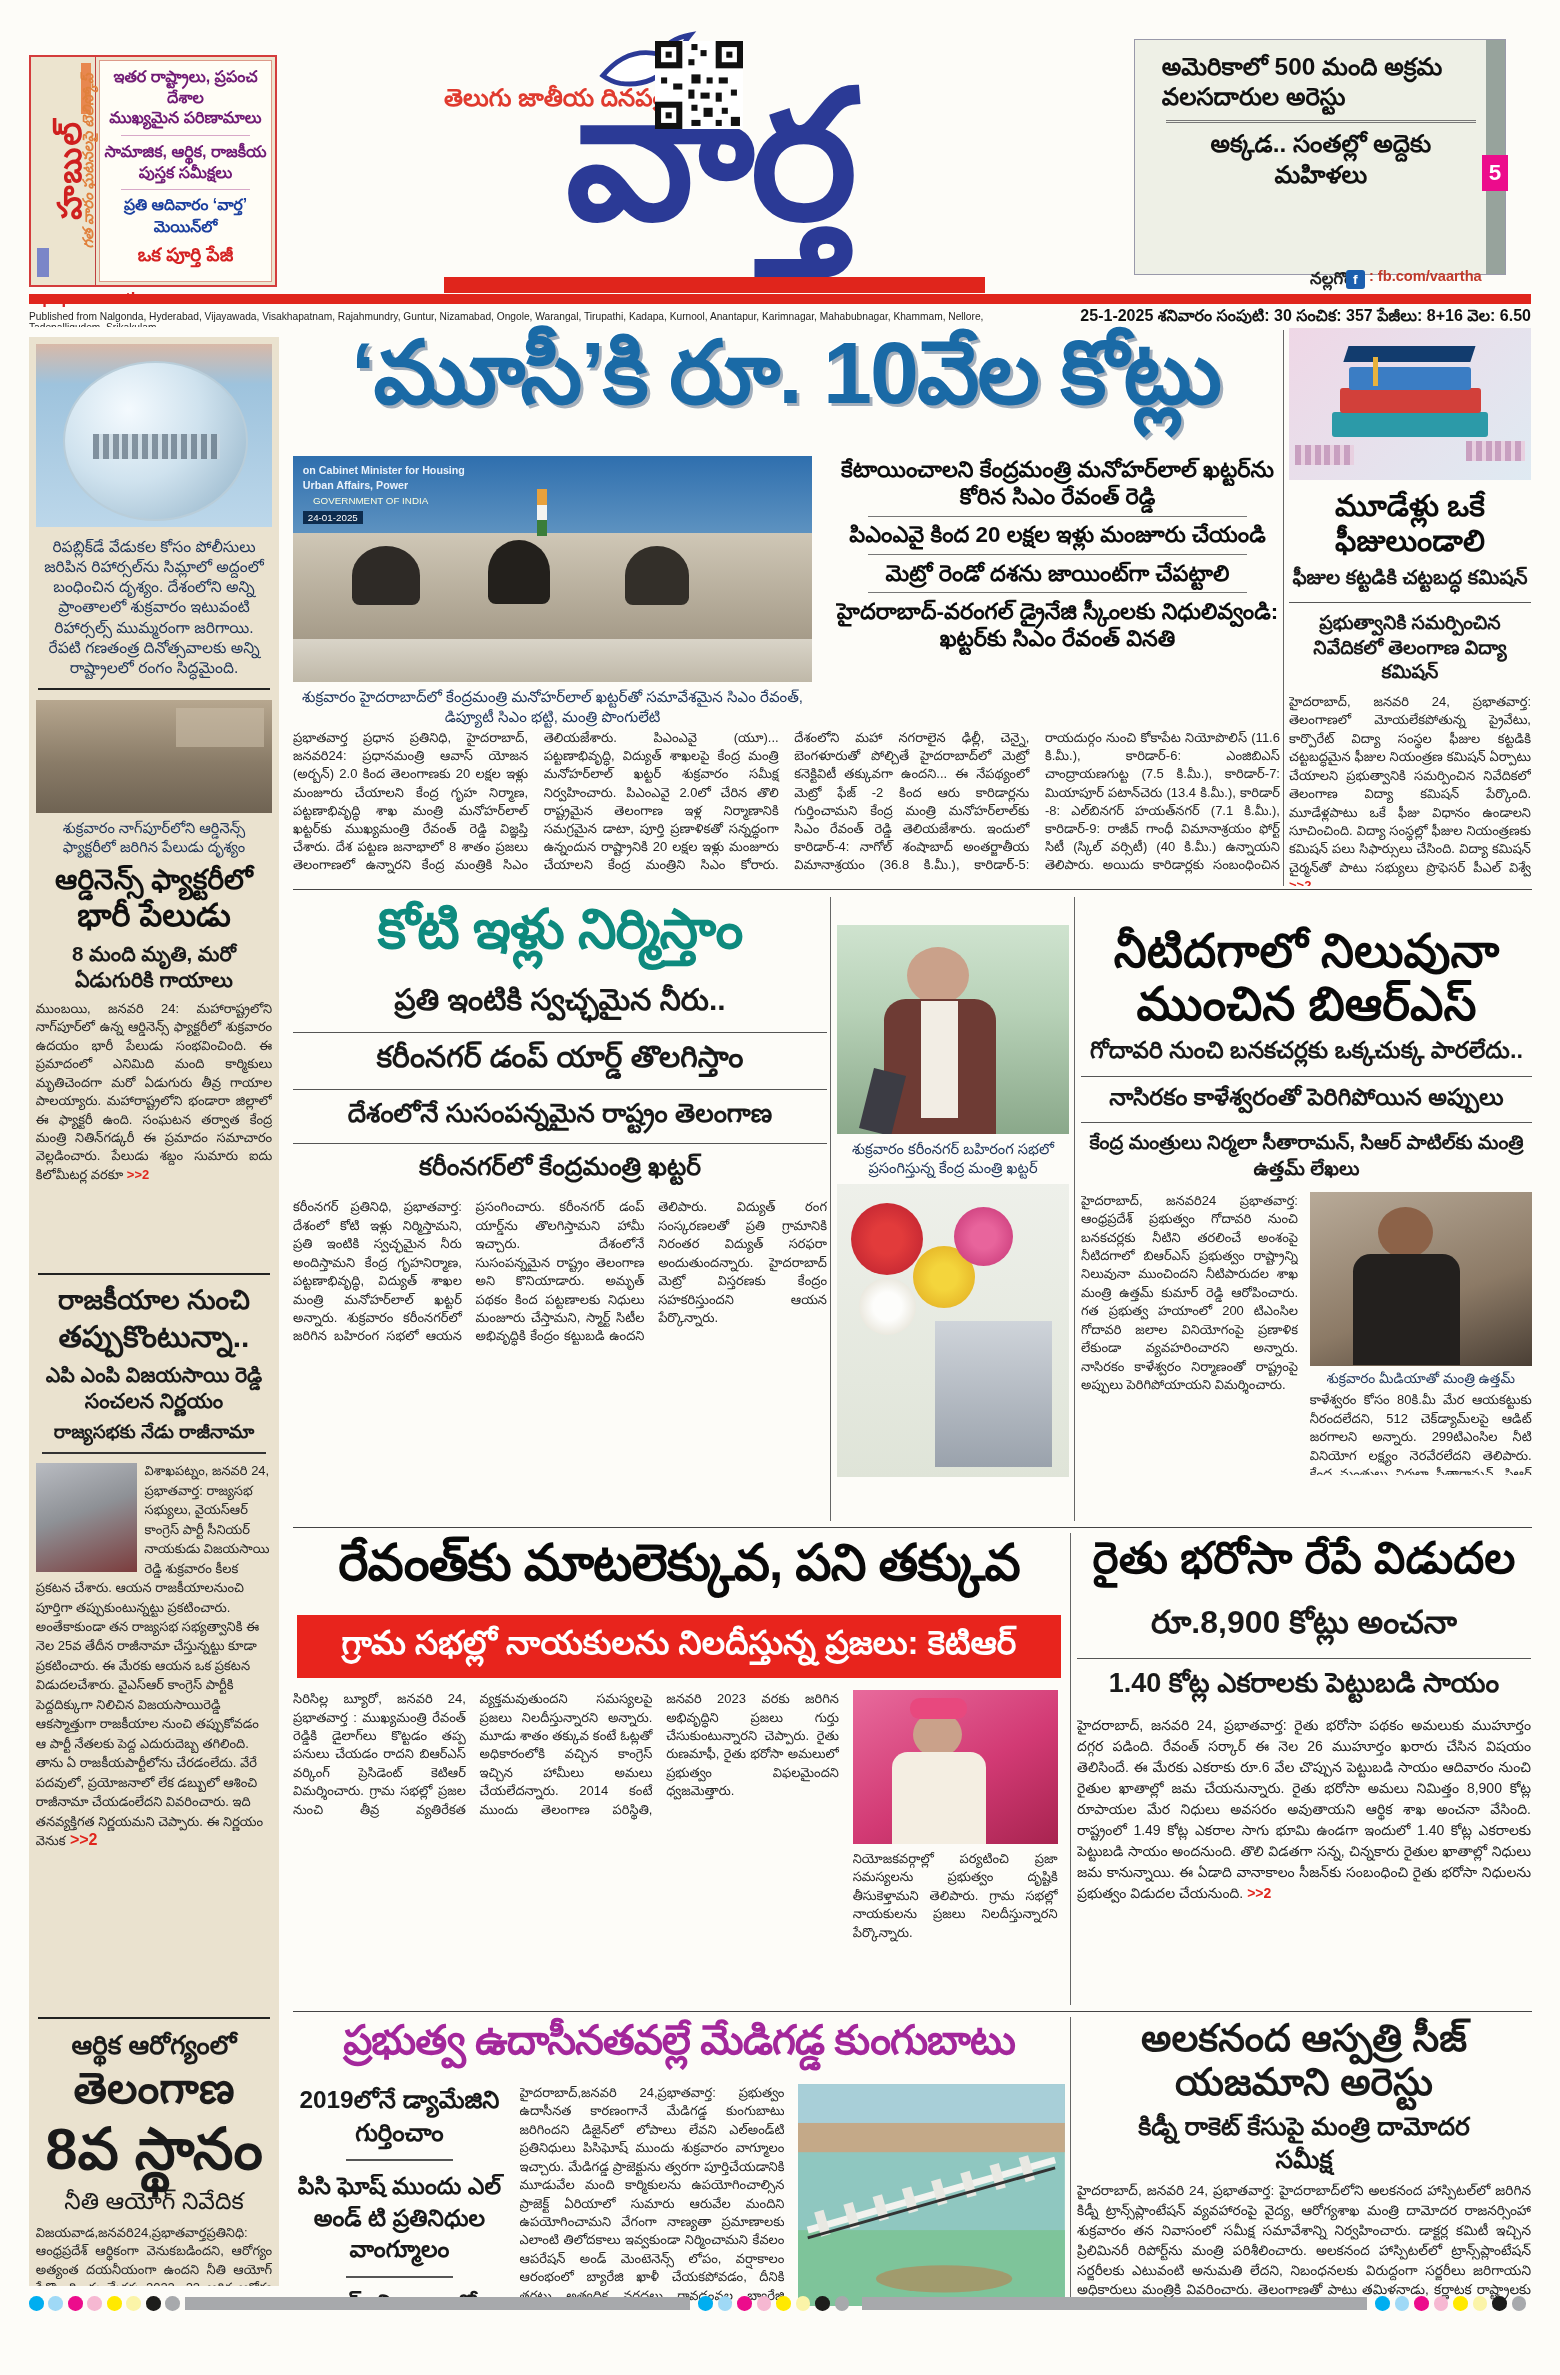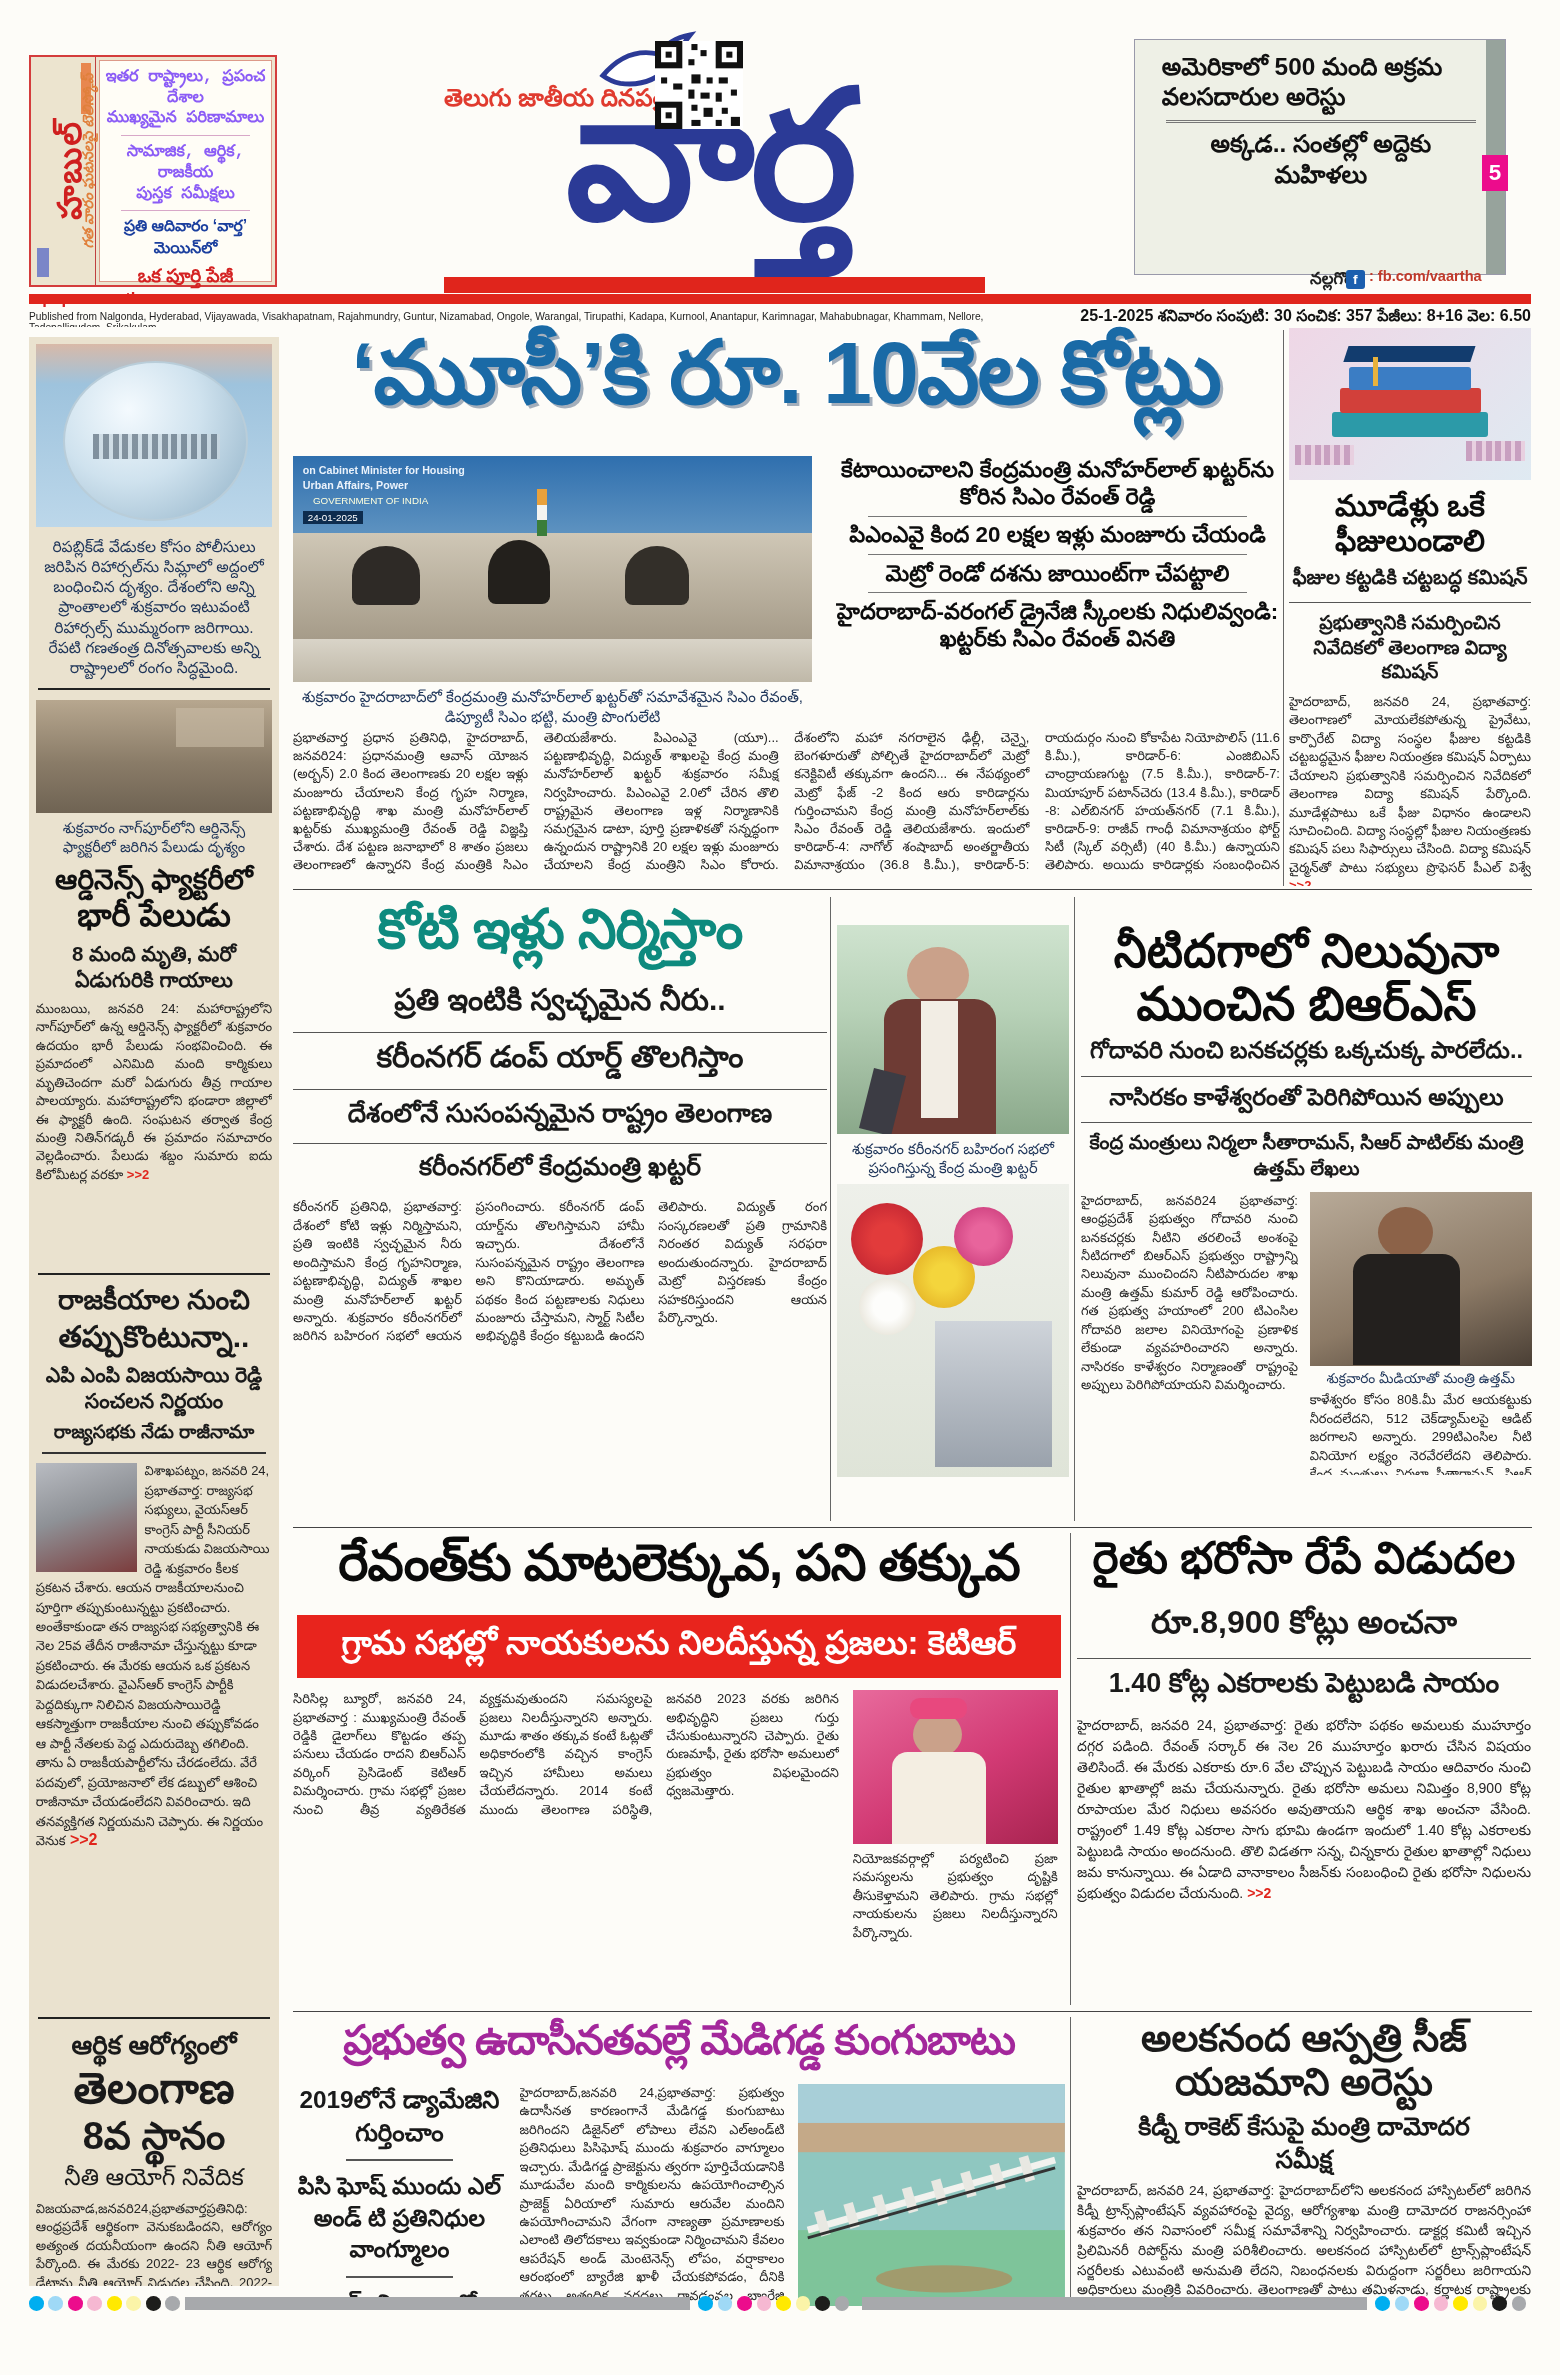--- a/index.html
+++ b/index.html
@@ -19,21 +19,21 @@
   
   #promo{border:2px solid #d43c3c;background:#ece4cf;display:flex;}
   #promo .vt{width:64px;position:relative;border-right:1.5px solid #c04040;}
   #promo .vt .t1{position:absolute;left:-60px;top:90px;transform:rotate(-90deg);transform-origin:center;
       width:205px;color:#cf1f1f;font-weight:900;font-size:33px;letter-spacing:2px;text-align:center;}
   #promo .vt .t2{position:absolute;left:-39px;top:94px;transform:rotate(-90deg);width:195px;
       color:#e0803c;font-style:italic;font-weight:700;font-size:14.6px;text-align:center;}
   #promo .vt .or{position:absolute;right:3.9px;top:5.9px;width:9.8px;height:51px;background:#e8874f;}
   #promo .vt .bl{position:absolute;left:5.9px;bottom:7.8px;width:11.7px;height:29px;background:#7b86c8;}
   #promo .inner{flex:1;background:#fffdf6;border:1px solid #d98;margin:2.9px;padding:5.9px 3.9px;text-align:center;}
-  #promo .g{color:#8b5cf6;font-weight:700;font-size:16px;line-height:1.3;font-family:Liberation Mono, monospace;}
+  #promo .g{color:#701a75;font-weight:700;font-size:16px;line-height:1.3;}
   #promo .b{color:#1b3f9e;font-weight:700;font-size:15.6px;margin-top:5.9px;}
   #promo .r{color:#d42222;font-weight:900;font-size:18.5px;margin-top:3.9px;}
   #promo .psep{border-top:1px solid #d8a8c8;margin:5.9px 17.6px;}
   #logo{font-weight:900;color:#2b3a96;font-size:180px;line-height:229px;text-align:center;letter-spacing:-3.9px;}
   .redlink{color:#d42222;font-weight:900;}
   #trbox{background:#eef0e6;border:1px solid #99a;padding-left:17px;}
   #trbox .bar{position:absolute;right:0;top:0;bottom:0;width:19.5px;background:#97a39c;}
   #trbox .h{font-size:24.4px;font-weight:800;color:#111;line-height:1.25;padding:11.7px 25px 0 9.8px;}
   #trbox .dd{border-top:3.9px double #777;margin:7.8px 29px 5.9px 13.7px;}
   #trbox .badge{position:absolute;right:-2.9px;top:115px;width:26px;height:36px;background:#ec0c8c;color:#fff;
@@ -173,21 +173,21 @@
       <div class="ovh" style="height:546px;">
         <div style="float:left;width:101px;height:109px;margin:2px 7.8px 3.9px 0;background:linear-gradient(160deg,#b9bcc2 0%,#8e9196 45%,#7c3c3c 100%);"></div>
         <span class="body-txt jst">విశాఖపట్నం, జనవరి 24, ప్రభాతవార్త: రాజ్యసభ సభ్యులు, వైయస్ఆర్ కాంగ్రెస్ పార్టీ సీనియర్ నాయకుడు విజయసాయి రెడ్డి శుక్రవారం కీలక ప్రకటన చేశారు. ఆయన రాజకీయాలనుంచి పూర్తిగా తప్పుకుంటున్నట్టు ప్రకటించారు. అంతేకాకుండా తన రాజ్యసభ సభ్యత్వానికి ఈ నెల 25వ తేదీన రాజీనామా చేస్తున్నట్టు కూడా ప్రకటించారు. ఈ మేరకు ఆయన ఒక ప్రకటన విడుదలచేశారు. వైఎస్ఆర్ కాంగ్రెస్ పార్టీకి పెద్దదిక్కుగా నిలిచిన విజయసాయిరెడ్డి ఆకస్మాత్తుగా రాజకీయాల నుంచి తప్పుకోవడం ఆ పార్టీ నేతలకు పెద్ద ఎదురుదెబ్బ తగిలింది. తాను ఏ రాజకీయపార్టీలోను చేరడంలేదు. వేరే పదవులో, ప్రయోజనాలో లేక డబ్బులో ఆశించి రాజీనామా చేయడంలేదని వివరించారు. ఇది తనవ్యక్తిగత నిర్ణయమని చెప్పారు. ఈ నిర్ణయం వెనుక</span>
         <span class="cont">&gt;&gt;2</span>
       </div>
     </div>
     <div class="sec"></div>
     <div>
       <div class="ctr" style="font-size:26px;font-weight:800;line-height:1.3;">ఆర్థిక ఆరోగ్యంలో</div>
       <div class="ctr" style="font-size:43px;font-weight:900;line-height:1.2;">తెలంగాణ</div>
-      <div class="ctr" style="font-size:38px;font-weight:900;line-height:1.2;">8వ స్థానం</div>
+      <div class="ctr" style="font-size:58px;font-weight:900;line-height:1.2;">8వ స్థానం</div>
       <div class="ctr" style="font-size:23.4px;font-weight:400;margin:4px 0;">నీతి ఆయోగ్ నివేదిక</div>
       <div class="body-txt jst ovh" style="height:322px;">విజయవాడ,జనవరి24,ప్రభాతవార్తప్రతినిధి: ఆంధ్రప్రదేశ్ ఆర్థికంగా వెనుకబడిందని, ఆరోగ్యం అత్యంత దయనీయంగా ఉందని నీతి ఆయోగ్ పేర్కొంది. ఈ మేరకు 2022- 23 ఆర్థిక ఆరోగ్య డేటాను నీతి ఆయోగ్ విడుదల చేసింది. 2022- 23 ఆర్థిక ఏడాదిలో 17వ స్థానంలో నిలిచినట్లు డేటాలో నీతి ఆయోగ్ పేర్కొంది. ఆ ఏడాది ఆర్థిక ఆరోగ్యంలో ఒడిశా అద్భుతంగా ఉందని, తర్వాత స్థానంలో ఛత్తీస్‌గఢ్ ఉండగా...8వస్థానంలో తెలంగాణ నిలిచిందని చెప్పింది. ఆంధ్రప్రదేశ్ కంటే పంజాబ్ మినహా... మిగిలిన అన్ని రాష్ట్రాల ఆర్థిక, ఆరోగ్య స్థితి బావుందని నివేదికలో నీతి ఆయోగ్ పొందుపరిచింది. నీతి ఆయోగ్ నివేదికను 16వ ఆర్థిక సంఘం చైర్మన్ అరవింద్ పనగడియా విడుదల చేశారు.</div>
     </div>
   </div>
 
   <div id="lead-h" class="abs ovh ctr" style="left:293px;top:322px;width:985px;height:119px;">‘మూసీ’కి రూ. 10వేల కోట్లు</div>
 
   <div class="abs ph" style="left:293px;top:456px;width:519px;height:226px;background:linear-gradient(180deg,#2f6fae 0%,#5d92c0 34%,#cfc7b6 34%,#958a77 100%);">
     <div style="position:absolute;left:9.8px;top:7.8px;color:#eaf2fb;font-size:10.7px;font-weight:700;">on Cabinet Minister for Housing</div>
     <div style="position:absolute;left:9.8px;top:23.4px;color:#eaf2fb;font-size:10.7px;font-weight:700;">Urban Affairs, Power</div>

